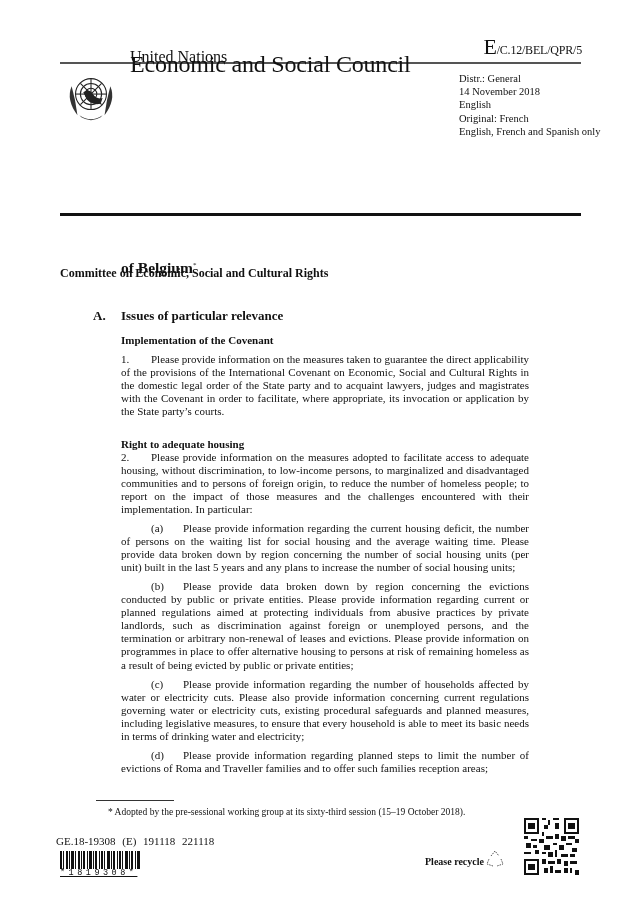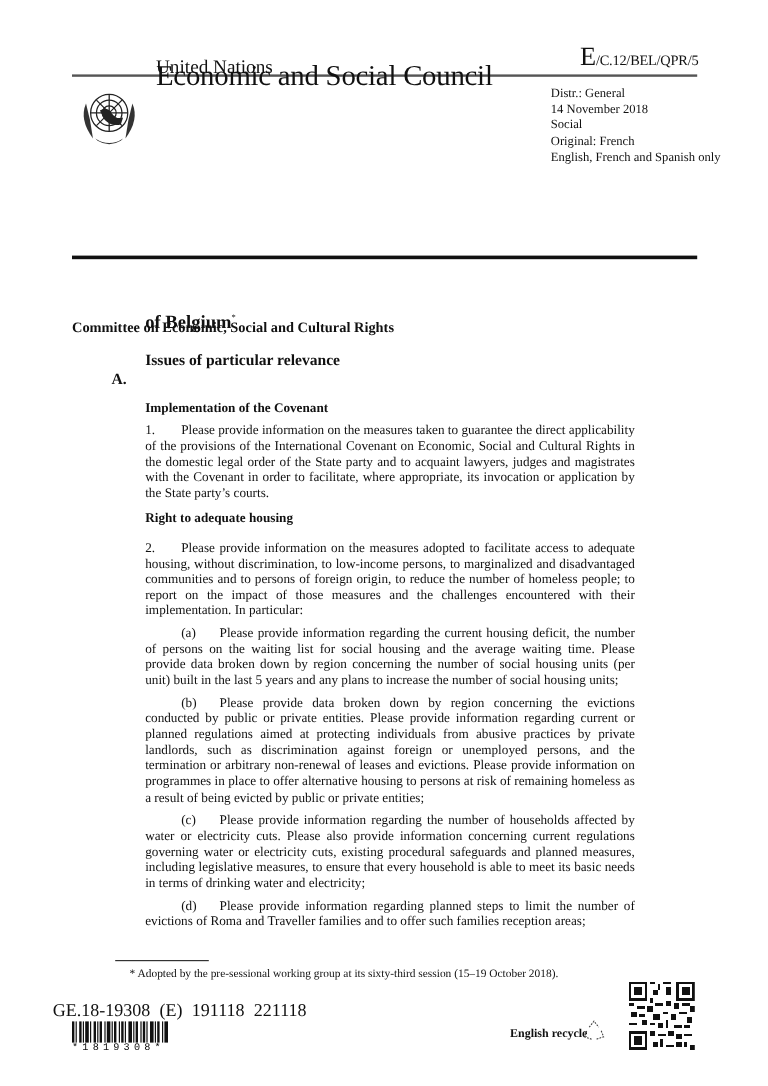--- a/index.html
+++ b/index.html
@@ -11,30 +11,30 @@
   .symbol .big { font-size: 22px; }
   .top-rule { left: 60px; top: 62px; width: 521px; height: 2px; background: #555; }
   .emblem { left: 62px; top: 67px; width: 58px; height: 58px; }
   .council { left: 130px; top: 51px; font-size: 24px; font-weight: normal; letter-spacing: -0.2px; }
   .meta { left: 427px; top: 72px; font-size: 10.5px; line-height: 13.2px; margin-left: 32px; }
   .thick-rule { left: 60px; top: 213px; width: 521px; height: 3px; background: #111; }
   .committee { left: 60px; top: 222px; font-size: 12px; font-weight: bold; margin-top: 44px; }
   .title { left: 121px; top: 256px; font-size: 15.5px; font-weight: bold; line-height: 18px; width: 400px; }
   .title sup { font-size: 7px; font-weight: normal; }
   .sec-letter { left: 93px; top: 308px; font-size: 13px; font-weight: bold; }
-  .sec-title { left: 121px; top: 292px; font-size: 13px; font-weight: bold; text-align: right; }
+  .sec-title { left: 121px; top: 308px; font-size: 13px; font-weight: bold; text-align: right; }
   .body { left: 121px; width: 408px; font-size: 11px; line-height: 13.1px; text-align: justify; }
   .h4 { left: 121px; font-size: 11px; font-weight: bold; }
   .para .num { display: inline-block; width: 30px; }
   .sub .num { display: inline-block; width: 32px; margin-left: 30px; }
   .fn-rule { left: 96px; top: 800px; width: 78px; height: 1px; background: #333; }
   .footnote { left: 108px; top: 807px; font-size: 9.5px; }
-  .job { left: 44px; top: 835px; font-size: 15px; word-spacing: 4px; }
+  .job { left: 56px; top: 835px; font-size: 11px; word-spacing: 4px; }
   .barcode { left: 60px; top: 851px; width: 80px; height: 18px; }
-  .barcode-text { left: 60px; top: 868px; font-size: 8.5px; letter-spacing: 3.5px; font-family: "Liberation Mono", monospace; }
+  .barcode-text { left: 60px; top: 868px; font-size: 8.5px; letter-spacing: 3.5px; font-family: "Liberation Mono", monospace; text-decoration: underline; }
   .recycle { left: 425px; top: 856px; font-size: 10px; font-weight: bold; }
   .recycle-icon { left: 484px; top: 848px; width: 22px; height: 22px; }
   .qr { left: 524px; top: 818px; width: 55px; height: 57px; }
 </style>
 </head>
 <body>
 
 <div class="abs un-name">United Nations</div>
 <div class="abs symbol"><span class="big">E</span><span>/C.12/BEL/QPR/5</span></div>
 <div class="abs top-rule"></div>
@@ -54,41 +54,41 @@
     <path d="M10 20 q-6 14 6 30 q-2 -16 -6 -30z"></path>
       <path d="M50 20 q6 14 -6 30 q2 -16 6 -30z"></path>
     <path d="M18 50 q12 8 24 0 l-2 2 q-10 6 -20 0z"></path>
   </g>
 </svg>
 
 <div class="abs council">Economic and Social Council</div>
 <div class="abs meta">
   <div>Distr.: General</div>
   <div>14 November 2018</div>
-  <div>Social</div>
+  <div>English</div>
   <div>Original: French</div>
   <div>English, French and Spanish only</div>
 </div>
 
 <div class="abs thick-rule"></div>
 <div class="abs committee">Committee on Economic, Social and Cultural Rights</div>
 
 <div class="abs title">
   <div><span>of Belgium</span><sup>*</sup></div>
 </div>
 
 <div class="abs sec-letter">A.</div>
 <div class="abs sec-title">Issues of particular relevance</div>
 
 <div class="abs h4" style="top:334px">Implementation of the Covenant</div>
 <div class="abs body para" style="top:353px">
   <span class="num">1.</span><span>Please provide information on the measures taken to guarantee the direct applicability of the provisions of the International Covenant on Economic, Social and Cultural Rights in the domestic legal order of the State party and to acquaint lawyers, judges and magistrates with the Covenant in order to facilitate, where appropriate, its invocation or application by the State party’s courts.</span>
 </div>
 
-<div class="abs h4" style="top:426px">Right to adequate housing</div>
+<div class="abs h4" style="top:438px">Right to adequate housing</div>
 <div class="abs body para" style="top:451px">
   <span class="num">2.</span><span>Please provide information on the measures adopted to facilitate access to adequate housing, without discrimination, to low-income persons, to marginalized and disadvantaged communities and to persons of foreign origin, to reduce the number of homeless people; to report on the impact of those measures and the challenges encountered with their implementation. In particular:</span>
 </div>
 
 <div class="abs body sub" style="top:522px">
   <span class="num">(a)</span><span>Please provide information regarding the current housing deficit, the number of persons on the waiting list for social housing and the average waiting time. Please provide data broken down by region concerning the number of social housing units (per unit) built in the last 5 years and any plans to increase the number of social housing units;</span>
 </div>
 <div class="abs body sub" style="top:580px">
   <span class="num">(b)</span><span>Please provide data broken down by region concerning the evictions conducted by public or private entities. Please provide information regarding current or planned regulations aimed at protecting individuals from abusive practices by private landlords, such as discrimination against foreign or unemployed persons, and the termination or arbitrary non-renewal of leases and evictions. Please provide information on programmes in place to offer alternative housing to persons at risk of remaining homeless as a result of being evicted by public or private entities;</span>
 </div>
@@ -129,21 +129,21 @@
     <rect x="62" y="0" width="1" height="18"></rect>
       <rect x="65" y="0" width="3" height="18"></rect>
       <rect x="69" y="0" width="1" height="18"></rect>
     <rect x="71" y="0" width="2" height="18"></rect>
       <rect x="75" y="0" width="1" height="18"></rect>
       <rect x="77" y="0" width="3" height="18"></rect>
   </g>
 </svg>
 <div class="abs barcode-text">*1819308*</div>
 
-<div class="abs recycle">English recycle</div>
+<div class="abs recycle">Please recycle</div>
 <svg class="abs recycle-icon" viewBox="0 0 22 22">
   <g fill="none" stroke="#444" stroke-width="0.9" stroke-dasharray="1.5 1">
     <path d="M7 8 L11 3 L15 8"></path>
       <path d="M17 11 L19 16 L13 18"></path>
       <path d="M9 18 L3 16 L5 11"></path>
   </g>
 </svg>
 
 <svg class="abs qr" viewBox="0 0 25 25" preserveAspectRatio="none" shape-rendering="crispEdges">
   <g fill="#111">

